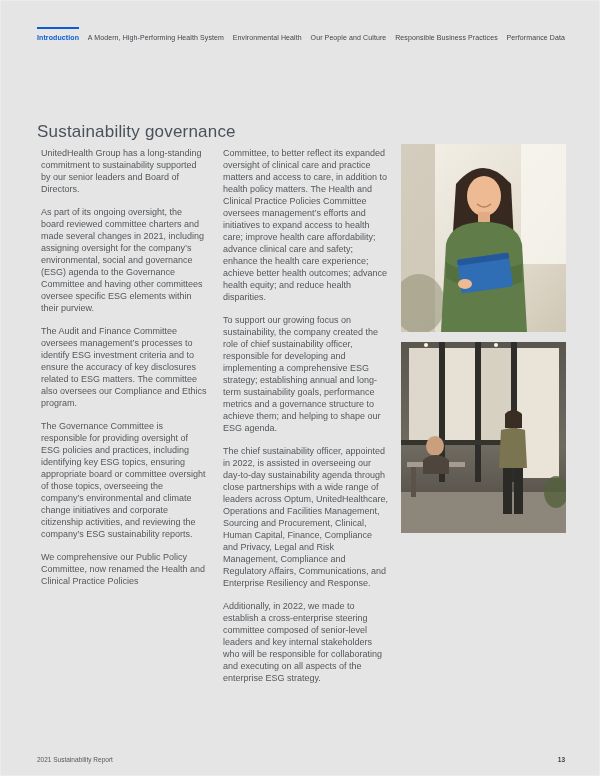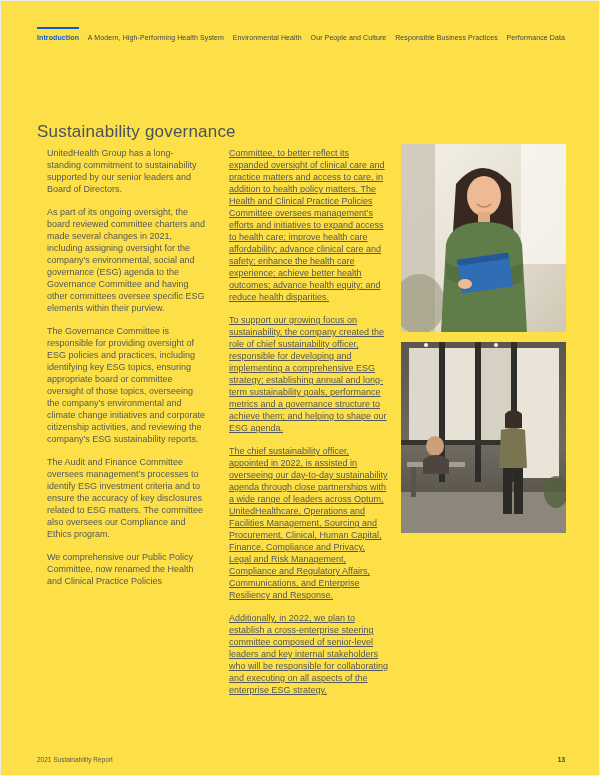--- a/index.html
+++ b/index.html
@@ -1,19 +1,19 @@
 <!DOCTYPE html>
 <html><head>
 <meta charset="utf-8">
 <style>
   html,body{margin:0;padding:0;background:#ffffff;}
   .page{
     position:relative;
     width:600px;height:776px;
-    background:#fde047;
+    background:#e5e5e5;
     font-family:"Liberation Sans", sans-serif;
     color:#54585c;
     overflow:hidden;
     box-sizing:border-box;
     border:1px solid #ececec;
   }
   
   .top-nav{
     position:absolute;left:36px;right:34px;top:26px;
     display:flex;justify-content:space-between;align-items:flex-start;
@@ -32,22 +32,22 @@
     position:absolute;left:36px;top:110px;
     font-size:17px;font-weight:400;color:#49525b;letter-spacing:.2px;
   }
   
   .col{
     position:absolute;top:146px;width:170px;
     font-size:9px;line-height:12px;color:#54585c;
     text-align:left;
   }
   .col-left{left:36px;}
-  .col-middle{left:218px;text-decoration:underline;}
-  .col p{margin:0 0 11px 10px;}
+  .col-middle{left:218px;}
+  .col p{margin:0 0 11px 4px;}
   
   .photo{
     position:absolute;left:400px;margin:0;padding:0;
     width:165px;overflow:hidden;background:#ddd;
   }
   .photo-top{top:143px;height:188px;}
   .photo-bottom{top:341px;height:191px;}
   .photo svg{display:block;width:100%;height:100%;}
   
   .footer{
@@ -69,30 +69,30 @@
     <a class="nav-item">Our People and Culture</a>
     <a class="nav-item">Responsible Business Practices</a>
     <a class="nav-item">Performance Data</a>
   </nav>
 
   <h1 class="page-title">Sustainability governance</h1>
 
   <div class="col col-left">
     <p>UnitedHealth Group has a long-standing commitment to sustainability supported by our senior leaders and Board of Directors.</p>
     <p>As part of its ongoing oversight, the board reviewed committee charters and made several changes in 2021, including assigning oversight for the company’s environmental, social and governance (ESG) agenda to the Governance Committee and having other committees oversee specific ESG elements within their purview.</p>
+    <p>The Audit and Finance Committee oversees management’s processes to identify ESG investment criteria and to ensure the accuracy of key disclosures related to ESG matters. The committee also oversees our Compliance and Ethics program.</p>
     <p>The Governance Committee is responsible for providing oversight of ESG policies and practices, including identifying key ESG topics, ensuring appropriate board or committee oversight of those topics, overseeing the company’s environmental and climate change initiatives and corporate citizenship activities, and reviewing the company’s ESG sustainability reports.</p>
-    <p>The Audit and Finance Committee oversees management’s processes to identify ESG investment criteria and to ensure the accuracy of key disclosures related to ESG matters. The committee also oversees our Compliance and Ethics program.</p>
     <p>We comprehensive our Public Policy Committee, now renamed the Health and Clinical Practice Policies</p>
   </div>
 
   <div class="col col-middle">
     <p>Committee, to better reflect its expanded oversight of clinical care and practice matters and access to care, in addition to health policy matters. The Health and Clinical Practice Policies Committee oversees management’s efforts and initiatives to expand access to health care; improve health care affordability; advance clinical care and safety; enhance the health care experience; achieve better health outcomes; advance health equity; and reduce health disparities.</p>
     <p>To support our growing focus on sustainability, the company created the role of chief sustainability officer, responsible for developing and implementing a comprehensive ESG strategy; establishing annual and long-term sustainability goals, performance metrics and a governance structure to achieve them; and helping to shape our ESG agenda.</p>
     <p>The chief sustainability officer, appointed in 2022, is assisted in overseeing our day-to-day sustainability agenda through close partnerships with a wide range of leaders across Optum, UnitedHealthcare, Operations and Facilities Management, Sourcing and Procurement, Clinical, Human Capital, Finance, Compliance and Privacy, Legal and Risk Management, Compliance and Regulatory Affairs, Communications, and Enterprise Resiliency and Response.</p>
-    <p>Additionally, in 2022, we plan to establish a cross-enterprise steering committee composed of senior-level leaders and key internal stakeholders who will be responsible for collaborating and executing on all aspects of the enterprise ESG strategy.</p>
+    <p>Additionally, in 2022, we made to establish a cross-enterprise steering committee composed of senior-level leaders and key internal stakeholders who will be responsible for collaborating and executing on all aspects of the enterprise ESG strategy.</p>
   </div>
 
   <figure class="photo photo-top" aria-label="Smiling woman in a green sweater holding a blue folder">
     <svg viewBox="0 0 165 188" preserveAspectRatio="none">
       <defs>
         <linearGradient id="bg1" x1="0" y1="0" x2="1" y2="1">
           <stop offset="0" stop-color="#f4f1e9"></stop>
           <stop offset="0.6" stop-color="#e4ded0"></stop>
           <stop offset="1" stop-color="#cfc7b5"></stop>
         </linearGradient>

